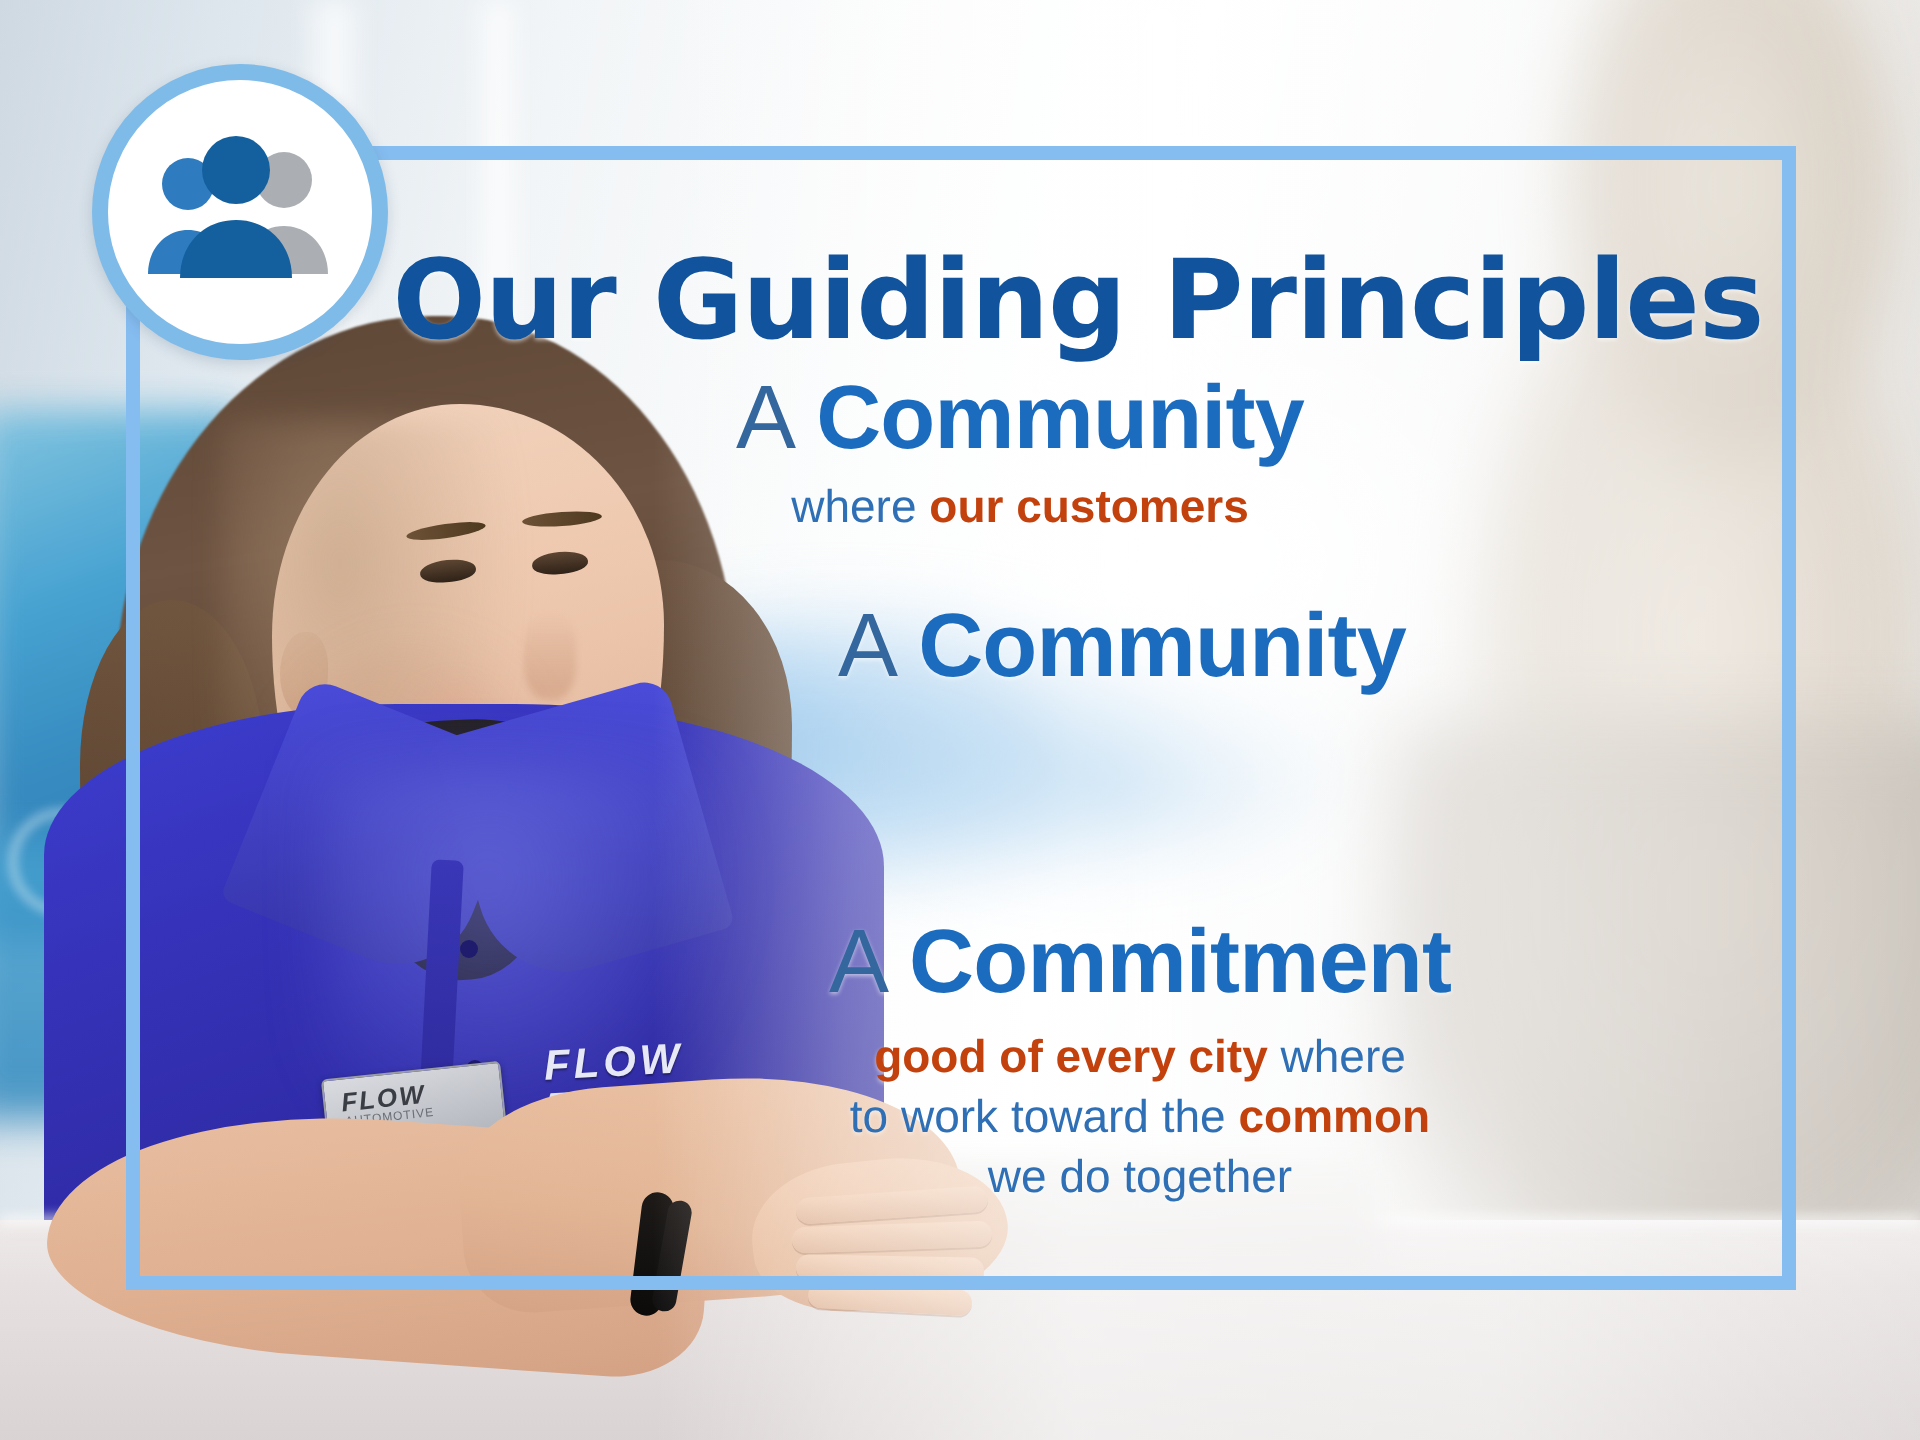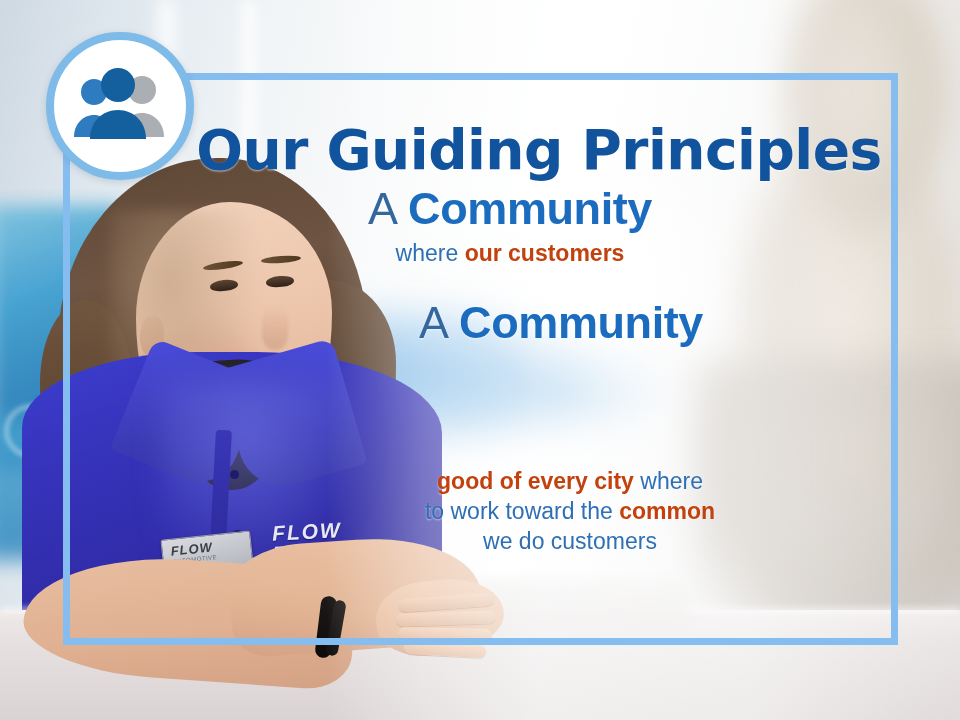--- a/index.html
+++ b/index.html
@@ -487,20 +487,24 @@
   <div class="block" id="block-community">
     <div class="line-main">
       <span class="art" style="color: rgb(51, 103, 158);">A</span>
       <span class="word" style="color: rgb(27, 108, 190);">Community</span>
     </div>
     <div class="line-sub" style="color: rgb(46, 111, 181);">
       </div>
   </div>
 
   <div class="block" id="block-commitment">
+    <div class="line-main">
+      <span class="art" style="color: rgb(51, 103, 158);">A</span>
+      <span class="word" style="color: rgb(27, 108, 190);">Commitment</span>
+    </div>
     <div class="line-sub" style="color: rgb(46, 111, 181);">
         <div><b>good of every city</b><span> where</span></div>
         <div><span>to work toward the </span><b>common</b></div>
-        <div><span>we do customers</span></div>
+        <div><span>we do together</span></div>
       </div>
   </div>
 
 </div>
 
 </body></html>

